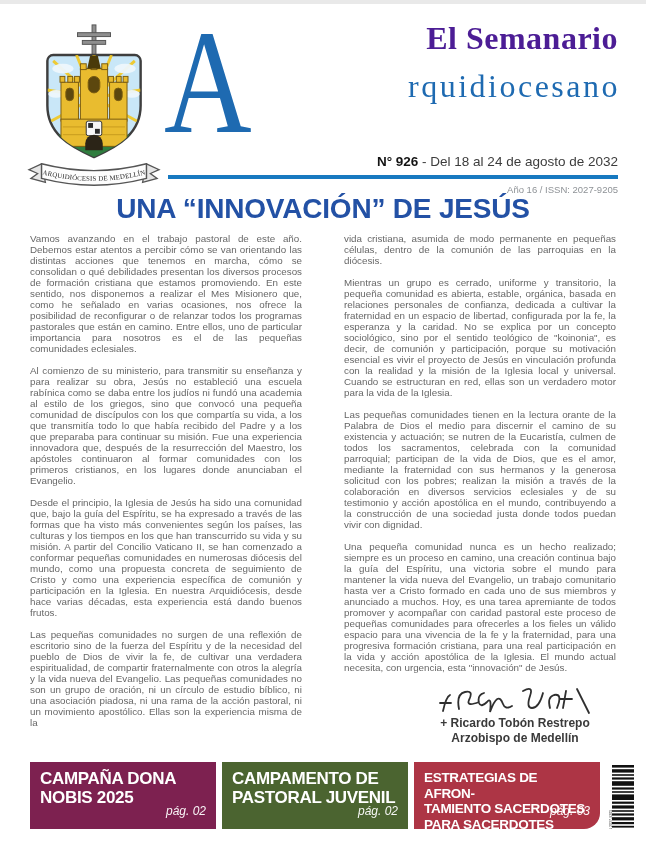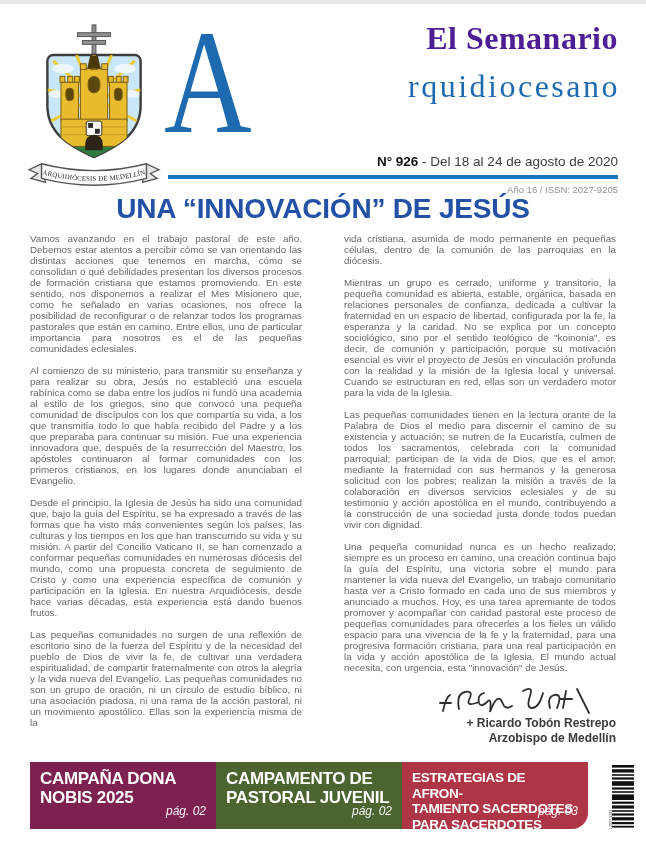--- a/index.html
+++ b/index.html
@@ -21,26 +21,26 @@
   .issue-line .issue{font-weight:bold;color:#141414;}
   .blue-rule{height:4px;background:#1779c0;margin-top:6px;}
   .year-issn{margin-top:5px;font-size:9.5px;color:#8e9296;}
 
   
   .headline{position:absolute;top:193px;left:0;width:100%;margin:0;text-align:center;
             font-size:28px;font-weight:bold;color:#2351a5;letter-spacing:-.2px;}
   .body-columns{position:absolute;top:233px;left:30px;width:586px;display:flex;gap:42px;}
   .col{width:280px;font-size:9.8px;line-height:11px;color:#676767;text-align:justify;}
   .col p{margin:0 0 11px 0;}
-  .signature{margin-top:6px;text-align:right;padding-left:70px;color:#3a3a3a;}
+  .signature{margin-top:6px;text-align:center;padding-left:70px;color:#3a3a3a;}
   .signature svg{display:block;margin:0 auto -4px auto;}
   .sig-name,.sig-role{font-size:12px;font-weight:bold;line-height:1.25;}
 
   
-  .teasers{position:absolute;left:30px;top:762px;display:flex;}
+  .teasers{position:absolute;left:30px;top:762px;display:flex;gap:6px;}
   .teaser{position:relative;width:186px;height:67px;box-sizing:border-box;
           padding:8px 10px;color:#fff;}
   .teaser-title{font-weight:bold;font-size:17px;line-height:1.1;letter-spacing:-.3px;
                 white-space:pre-line;}
   .teaser.small .teaser-title{font-size:13.5px;line-height:1.15;}
   .teaser.rounded{border-bottom-right-radius:16px;}
   .teaser-page{position:absolute;right:10px;bottom:11px;font-style:italic;font-size:12px;
                font-weight:normal;opacity:.95;}
   .barcode{position:absolute;left:604px;top:763px;width:36px;height:66px;}
 </style>
@@ -131,21 +131,21 @@
       </g>
     </svg>
 
     <div class="mast-right">
       <div class="mast-title">
         <span class="bigA">A</span>
         <span class="line1">El Semanario</span>
         <span class="line2">rquidiocesano</span>
       </div>
       <div class="issue-line">
-        <span class="issue">N° 926</span><span> - Del 18 al 24 de agosto de 2020</span>
+        <span class="issue">N° 926</span><span> - Del 18 al 24 de agosto de 2032</span>
       </div>
       <div class="blue-rule"></div>
       <div class="year-issn">Año 16 / ISSN: 2027-9205</div>
     </div>
   </header>
 
   <h1 class="headline">UNA “INNOVACIÓN” DE JESÚS</h1>
 
   <main class="body-columns">
     <div class="col">

